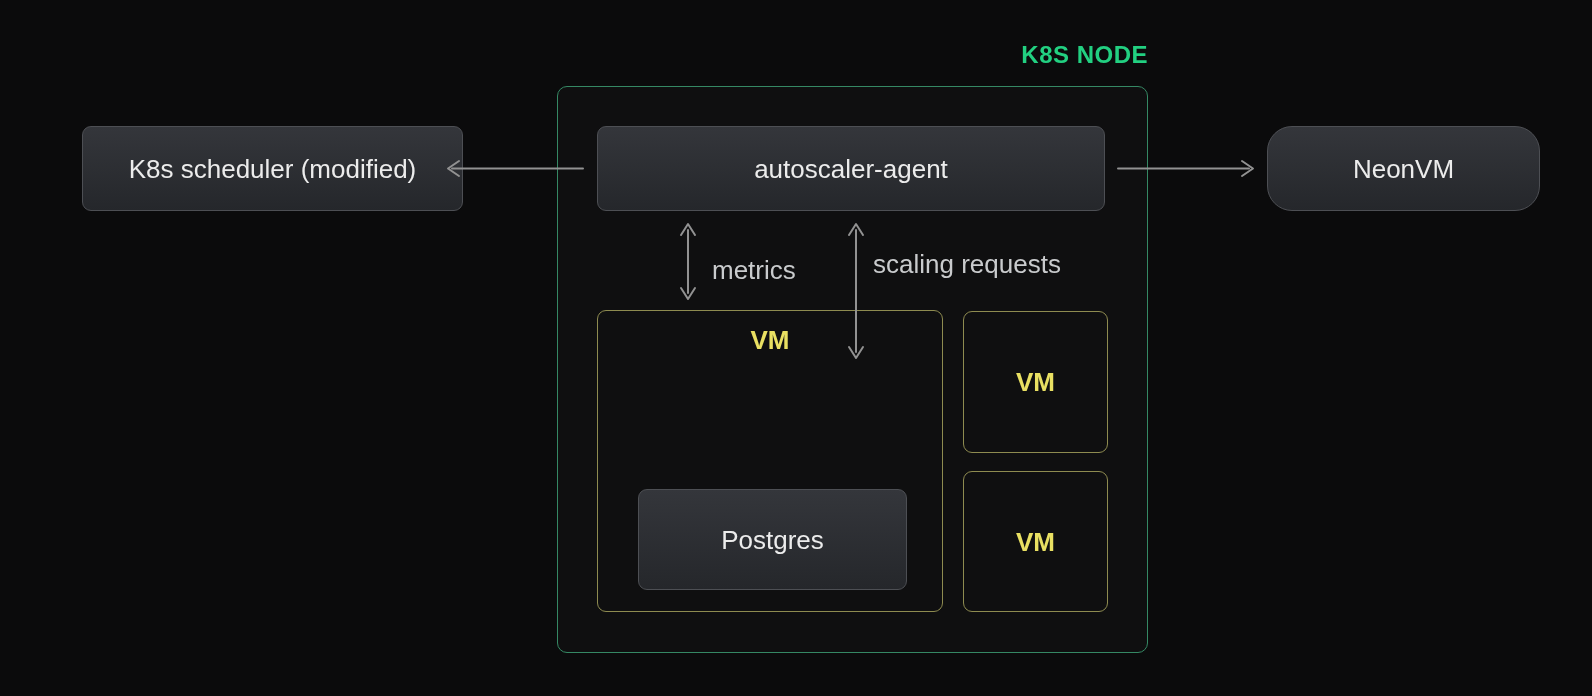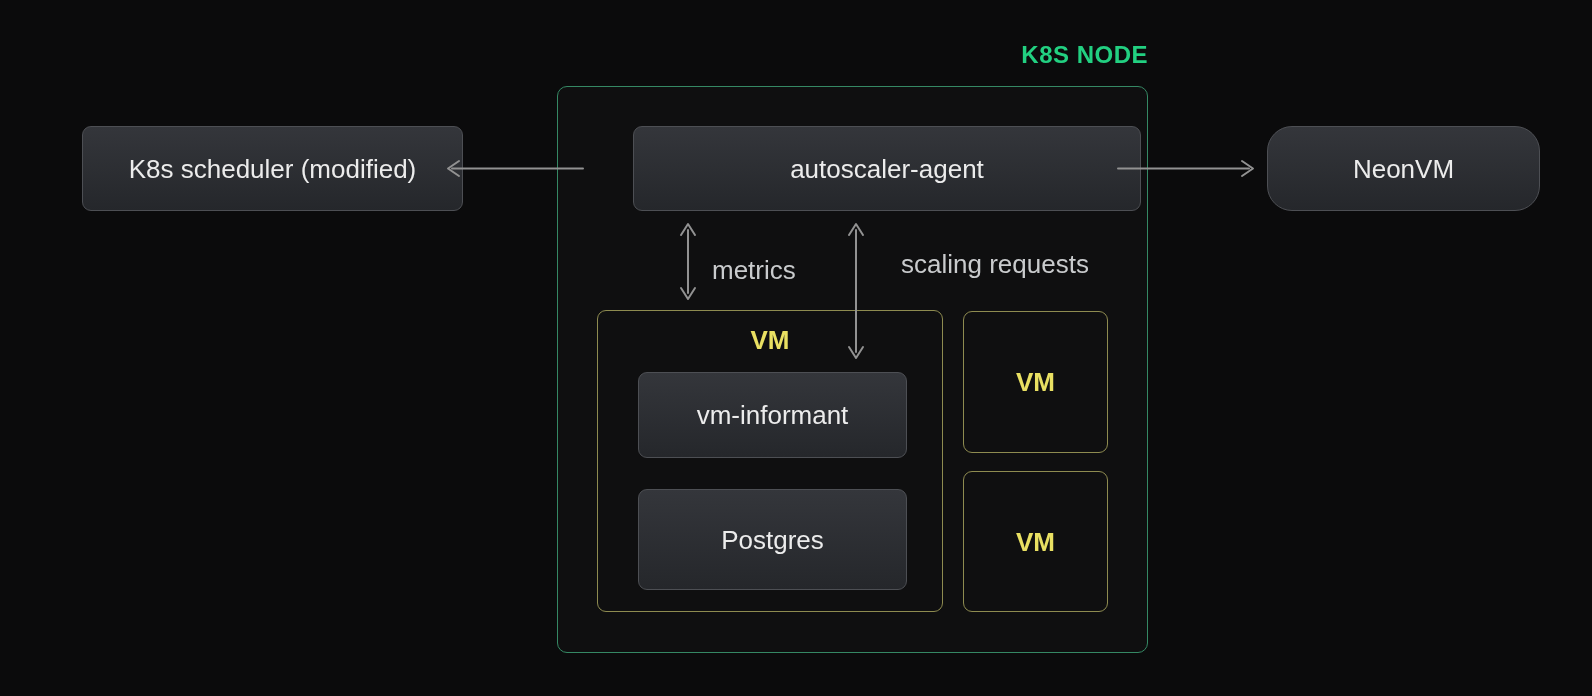--- a/index.html
+++ b/index.html
@@ -45,21 +45,21 @@
     justify-content: center;
     background: linear-gradient(180deg, #34363b 0%, #25272b 100%);
     border: 1px solid #4d4f54;
     border-radius: 9px;
     color: #ececec;
     font-size: 26px;
     line-height: 1;
   }
 
   .node-scheduler   { left: 52px;   top: 126px; width: 381px; height: 85px; margin-left: 30px; }
-  .node-autoscaler  { left: 597px;  top: 126px; width: 508px; height: 85px; margin-left: 36px; }
+  .node-autoscaler  { left: 597px;  top: 126px; width: 508px; height: 85px; }
   .node-neonvm      { left: 1267px; top: 126px; width: 273px; height: 85px; border-radius: 25px; }
   .node-informant   { left: 638px;  top: 372px; width: 269px; height: 86px; }
   .node-postgres    { left: 638px;  top: 489px; width: 269px; height: 101px; }
 
   .vm-group {
     position: absolute;
     border: 1px solid #8e8b50;
     border-radius: 9px;
     background: rgba(255, 255, 255, 0.004);
   }
@@ -86,21 +86,21 @@
   }
 
   .edge-label {
     position: absolute;
     color: #c9cbcd;
     font-size: 26px;
     line-height: 28px;
     white-space: nowrap;
   }
   .label-metrics { left: 712px; top: 256px; }
-  .label-scaling { left: 873px; top: 250px; margin-left: 28px; }
+  .label-scaling { left: 873px; top: 250px; }
 
   svg.arrows {
     position: absolute;
     left: 0;
     top: 0;
     pointer-events: none;
   }
   svg.arrows * {
     stroke: #929292;
     stroke-width: 2;
@@ -134,23 +134,20 @@
   </div>
 
   <div class="node node-autoscaler">
     <span>autoscaler-agent</span>
   </div>
 
   <div class="node node-neonvm">
     <span>NeonVM</span>
   </div>
 
-  <div class="node node-informant">
-    <span>vm-informant</span>
-  </div>
 
   <div class="node node-postgres">
     <span>Postgres</span>
   </div>
 
   <div class="edge-label label-metrics">metrics</div>
   <div class="edge-label label-scaling">scaling requests</div>
 
   <svg class="arrows" width="1592" height="696" viewBox="0 0 1592 696">
 

